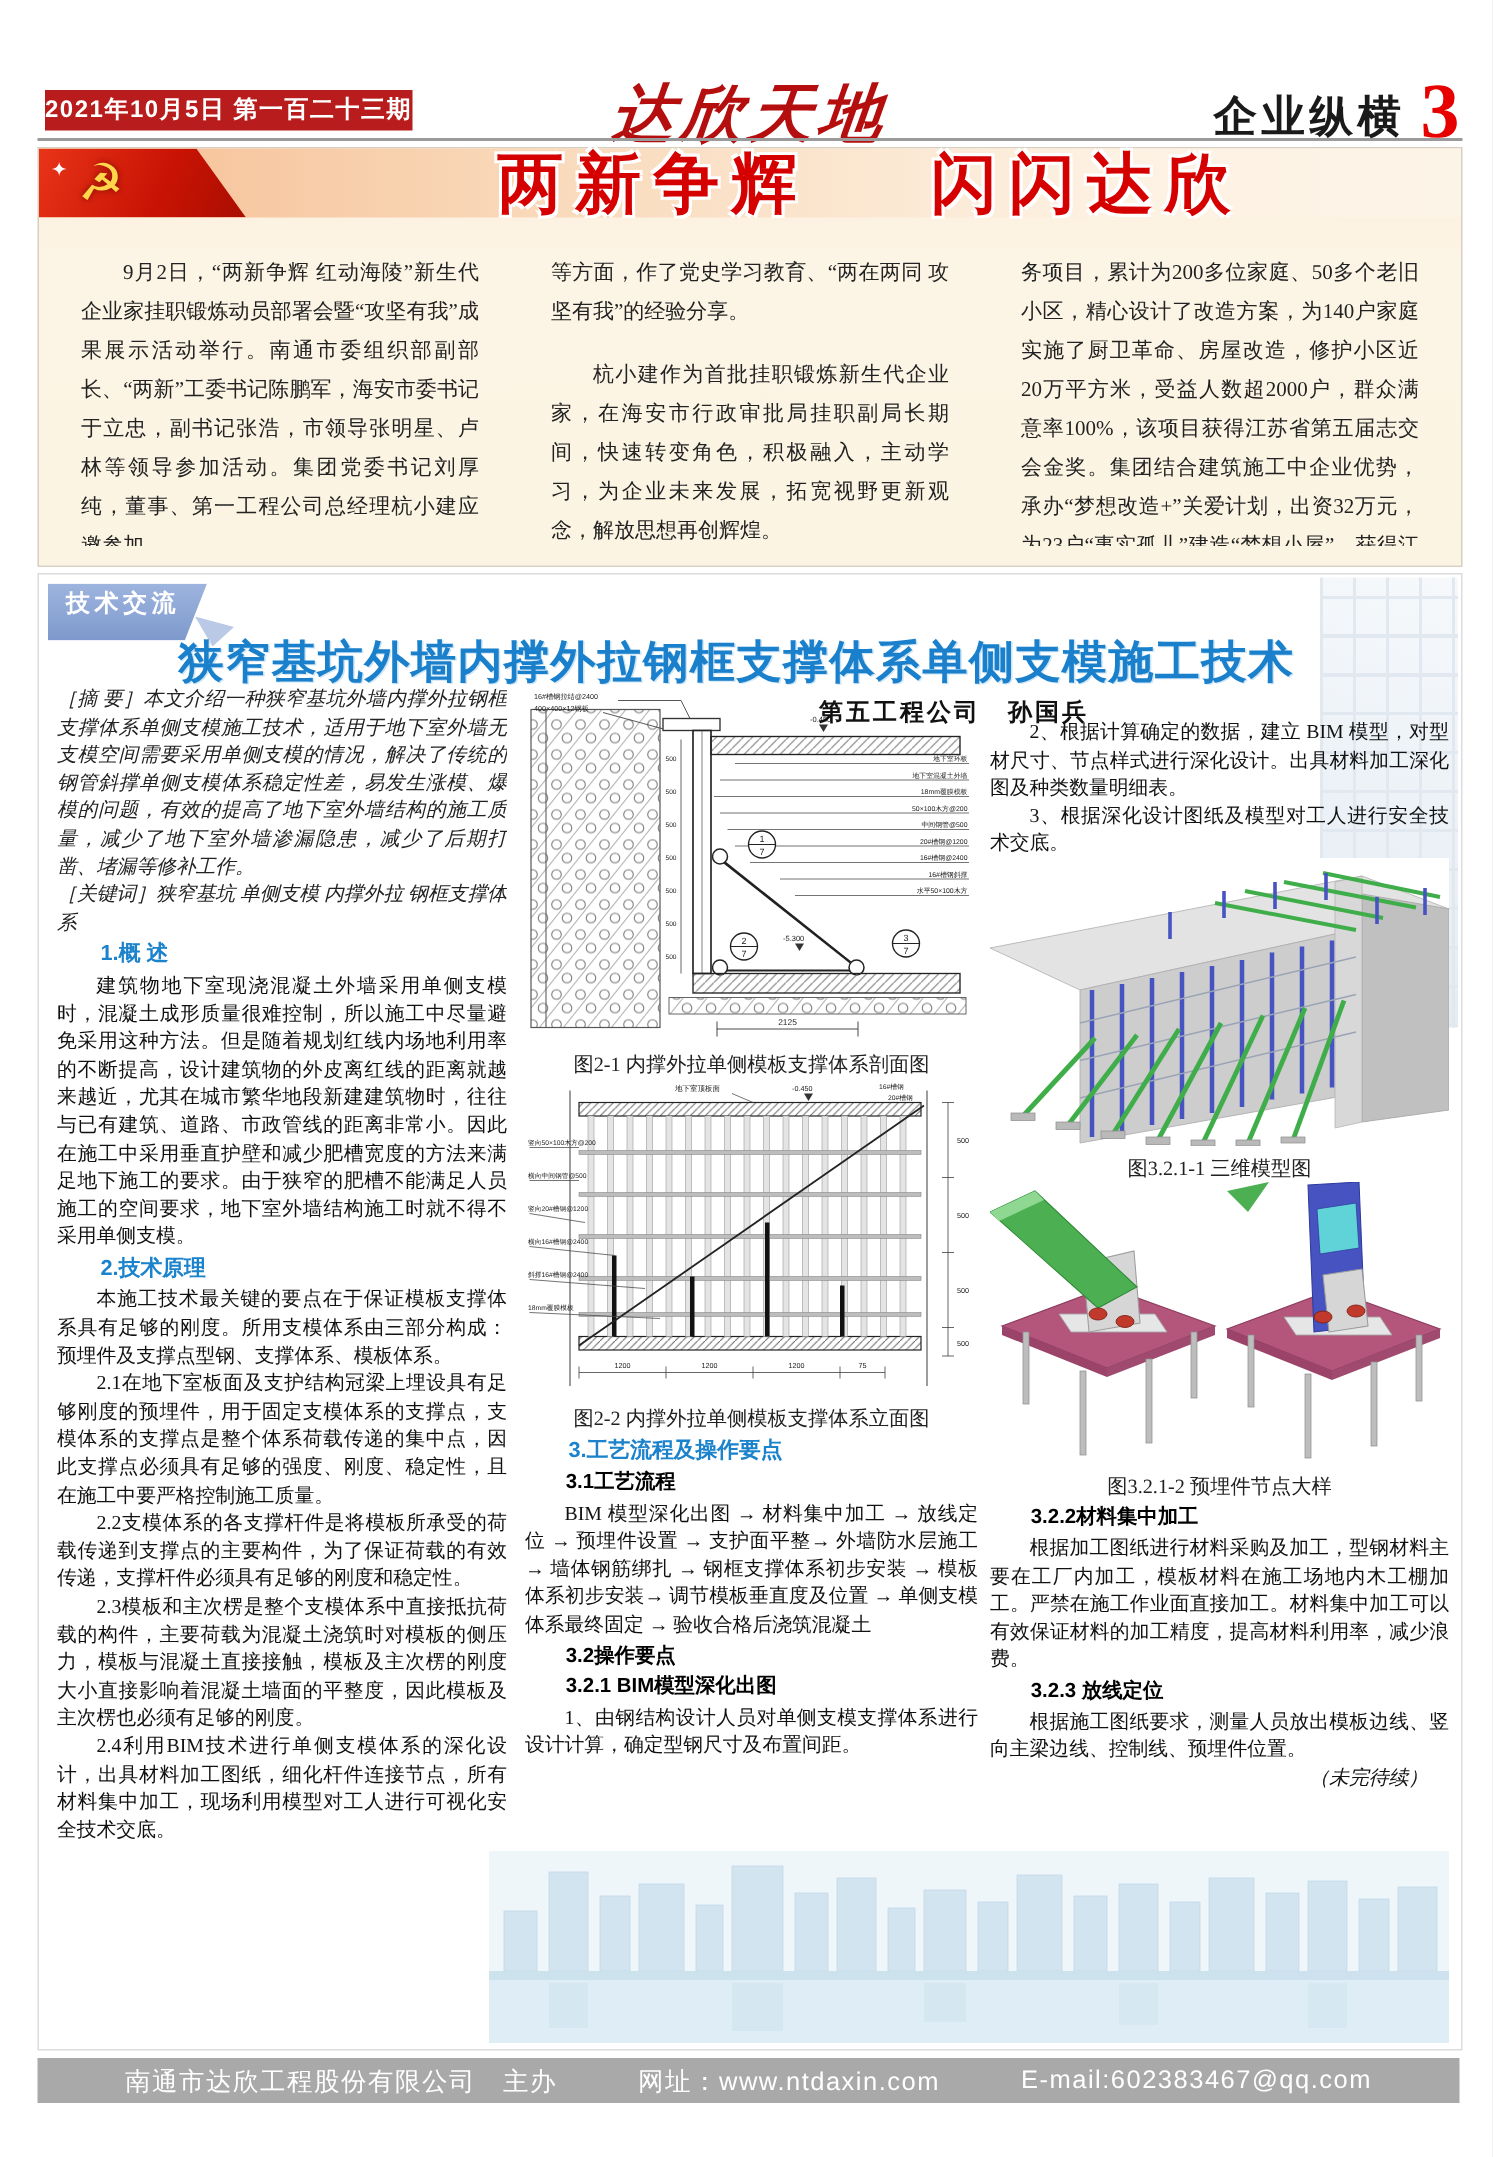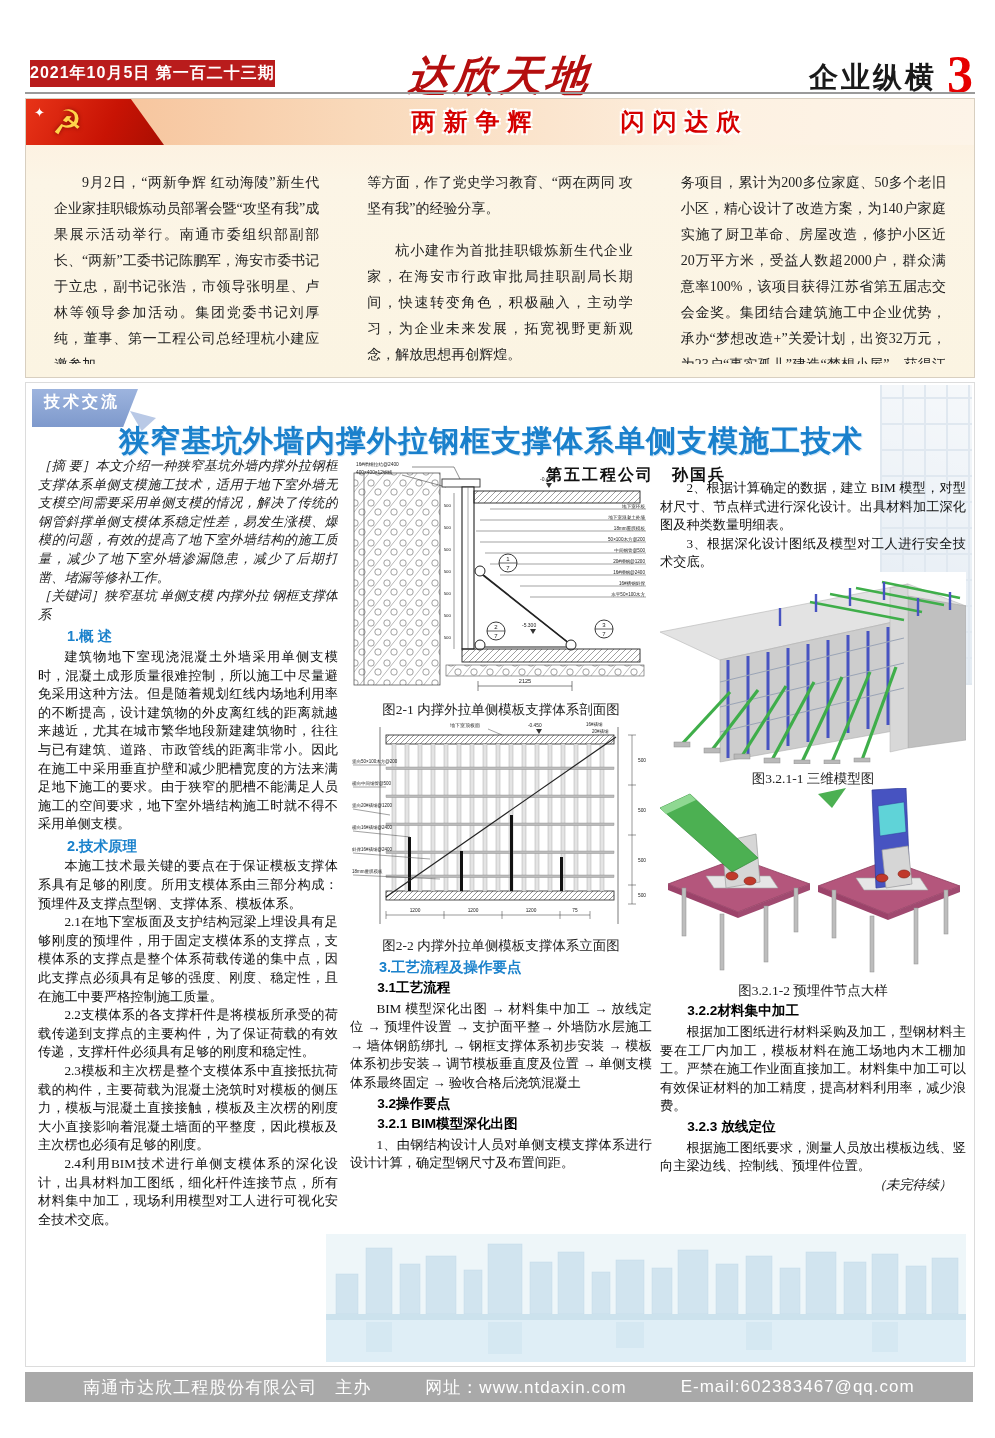--- a/index.html
+++ b/index.html
@@ -22,21 +22,21 @@
             background:linear-gradient(180deg,#fdeedd 0%,#fcf5e6 30%,#fbf4e2 100%);}
   .banner{position:relative;height:46px;background:linear-gradient(90deg,#f6bd92 0%,#f9d9ba 35%,#fdf1e2 75%,#fdf4e8 100%);}
   .emblem{position:absolute;left:0;top:0;height:46px;width:138px;
           background:linear-gradient(115deg,#e83418 0%,#c81304 60%,#a90e02 100%);
           clip-path:polygon(0 0,76% 0,100% 100%,0 100%);display:flex;align-items:center;}
   .emblem .glyph{color:#ffd54a;font-size:34px;margin-left:26px;font-family:"DejaVu Sans",sans-serif;
                  text-shadow:0 0 4px #7a0a00;}
   .emblem .spark{position:absolute;left:8px;top:6px;color:#fff;font-size:13px;}
   .headline{position:absolute;left:160px;right:0;top:0;height:46px;display:flex;align-items:center;
             justify-content:center;gap:81px;font-family:"Liberation Sans",sans-serif;font-weight:bold;
-            font-size:24px;letter-spacing:8px;color:#d50000;
+            font-size:44px;letter-spacing:8px;color:#d50000;
             text-shadow:-2px -2px 0 #fff,2px -2px 0 #fff,-2px 2px 0 #fff,2px 2px 0 #fff,0 0 3px #fff;}
   .news-cols{display:flex;gap:16px;padding:9px 12px 0 12px;height:210px;overflow:hidden;}
   .ncol{flex:1;font-size:14px;line-height:26px;text-align:justify;color:#222;}
   .ncol p{margin:16px;text-indent:2em;}
   .ncol p.noindent{text-indent:0;}
   
   .tech{position:absolute;left:25px;top:382px;width:948px;height:983px;border:1px solid #dcdcdc;background:#fff;}
   .bldg-mark{position:absolute;right:2px;top:2px;width:92px;height:300px;opacity:.5;z-index:0;
      background:
        repeating-linear-gradient(90deg,#c3d2e2 0 2px,transparent 2px 22px),

